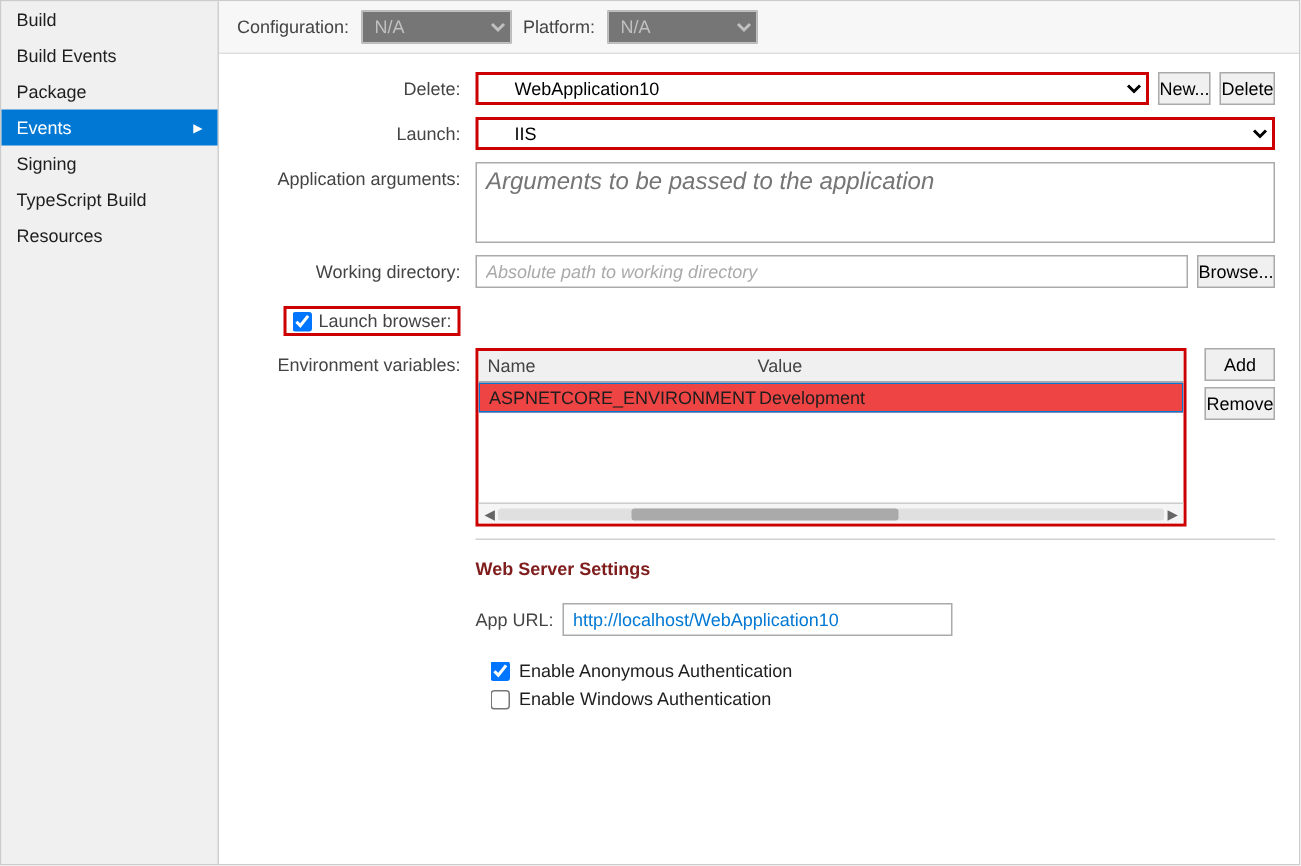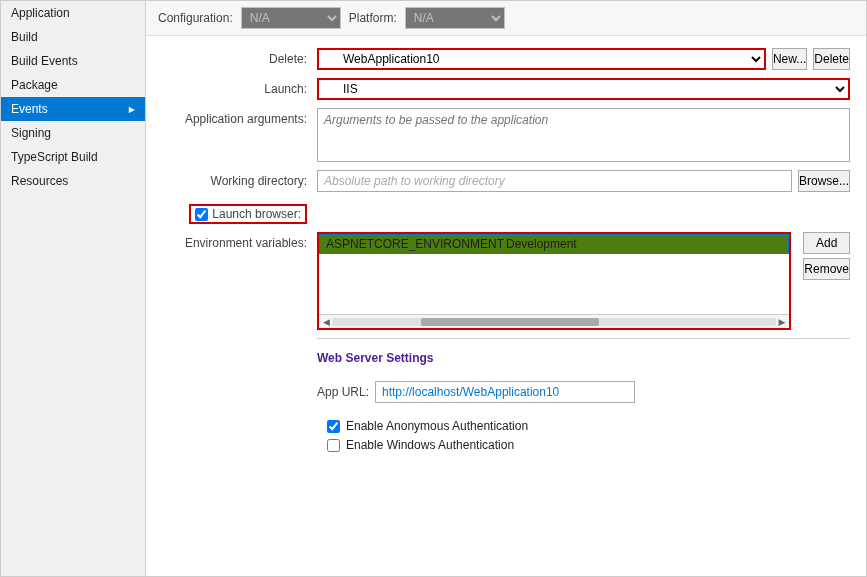--- a/index.html
+++ b/index.html
@@ -137,21 +137,21 @@
       font-size: 12px;
       cursor: pointer;
       white-space: nowrap;
     }
     
     .form-textarea {
       flex: 1;
       height: 54px;
       border: 1px solid #aaa;
       background: #fff;
-      font-size: 12px;
+      font-size: 16px;
       padding: 4px 6px;
       resize: none;
       color: #737373;
       font-style: italic;
       font-family: inherit;
     }
     
     .checkbox-row {
       display: flex;
       align-items: center;
@@ -213,21 +213,21 @@
       min-height: 80px;
       max-height: 100px;
     }
     .env-row {
       display: flex;
       padding: 2px 6px;
       border-bottom: 1px solid #e0e0e0;
       align-items: center;
     }
     .env-row.selected {
-      background: #4d7c0f;
+      background: #ef4444;
       border: 1px solid #0078d4;
     }
     .env-cell-name {
       width: 180px;
       font-size: 12px;
       color: #1e1e1e;
     }
     .env-cell-value {
       flex: 1;
       font-size: 12px;
@@ -265,21 +265,21 @@
     }
     
     .env-buttons {
       display: flex;
       flex-direction: column;
       gap: 4px;
       margin-left: 6px;
     }
     
     .section-heading {
-      color: #4c1d95;
+      color: #7f1d1d;
       font-size: 12px;
       font-weight: 600;
       margin-bottom: 8px;
       margin-top: 4px;
     }
     
     .divider {
       border: none;
       border-top: 1px solid #d0d0d0;
       margin: 8px 0 8px 155px;
@@ -320,23 +320,20 @@
     .auth-checkbox-row input[type="checkbox"] {
       margin: 0;
     }
   </style>
 </head>
 <body>
 
 <div class="container">
 
   <div class="sidebar">
-    <div class="sidebar-item">
-      <span>Application</span>
-    </div>
     <div class="sidebar-item">
       <span>Build</span>
     </div>
     <div class="sidebar-item">
       <span>Build Events</span>
     </div>
     <div class="sidebar-item">
       <span>Package</span>
     </div>
     <div class="sidebar-item active">
@@ -410,20 +407,24 @@
             <label for="launch-browser-cb">Launch browser:</label>
           </div>
         </div>
       </div>
 
       <div class="form-row" style="align-items:flex-start;">
         <div class="form-label" style="padding-top:4px;">Environment variables:</div>
         <div class="form-control-area" style="align-items:flex-start; flex-direction:row;">
           <div style="flex:1; display:flex; flex-direction:column;">
             <div class="env-table-container red-border">
+              <div class="env-table-header">
+                <span class="env-col-name">Name</span>
+                <span class="env-col-value">Value</span>
+              </div>
               <div class="env-table-body">
                 <div class="env-row selected">
                   <span class="env-cell-name">ASPNETCORE_ENVIRONMENT</span>
                   <span class="env-cell-value">Development</span>
                 </div>
               </div>
               <div class="env-scrollbar-area">
                 <span class="env-scroll-arrow">◀</span>
                 <div class="env-scrollbar-track">
                   <div class="env-scrollbar-thumb"></div>

